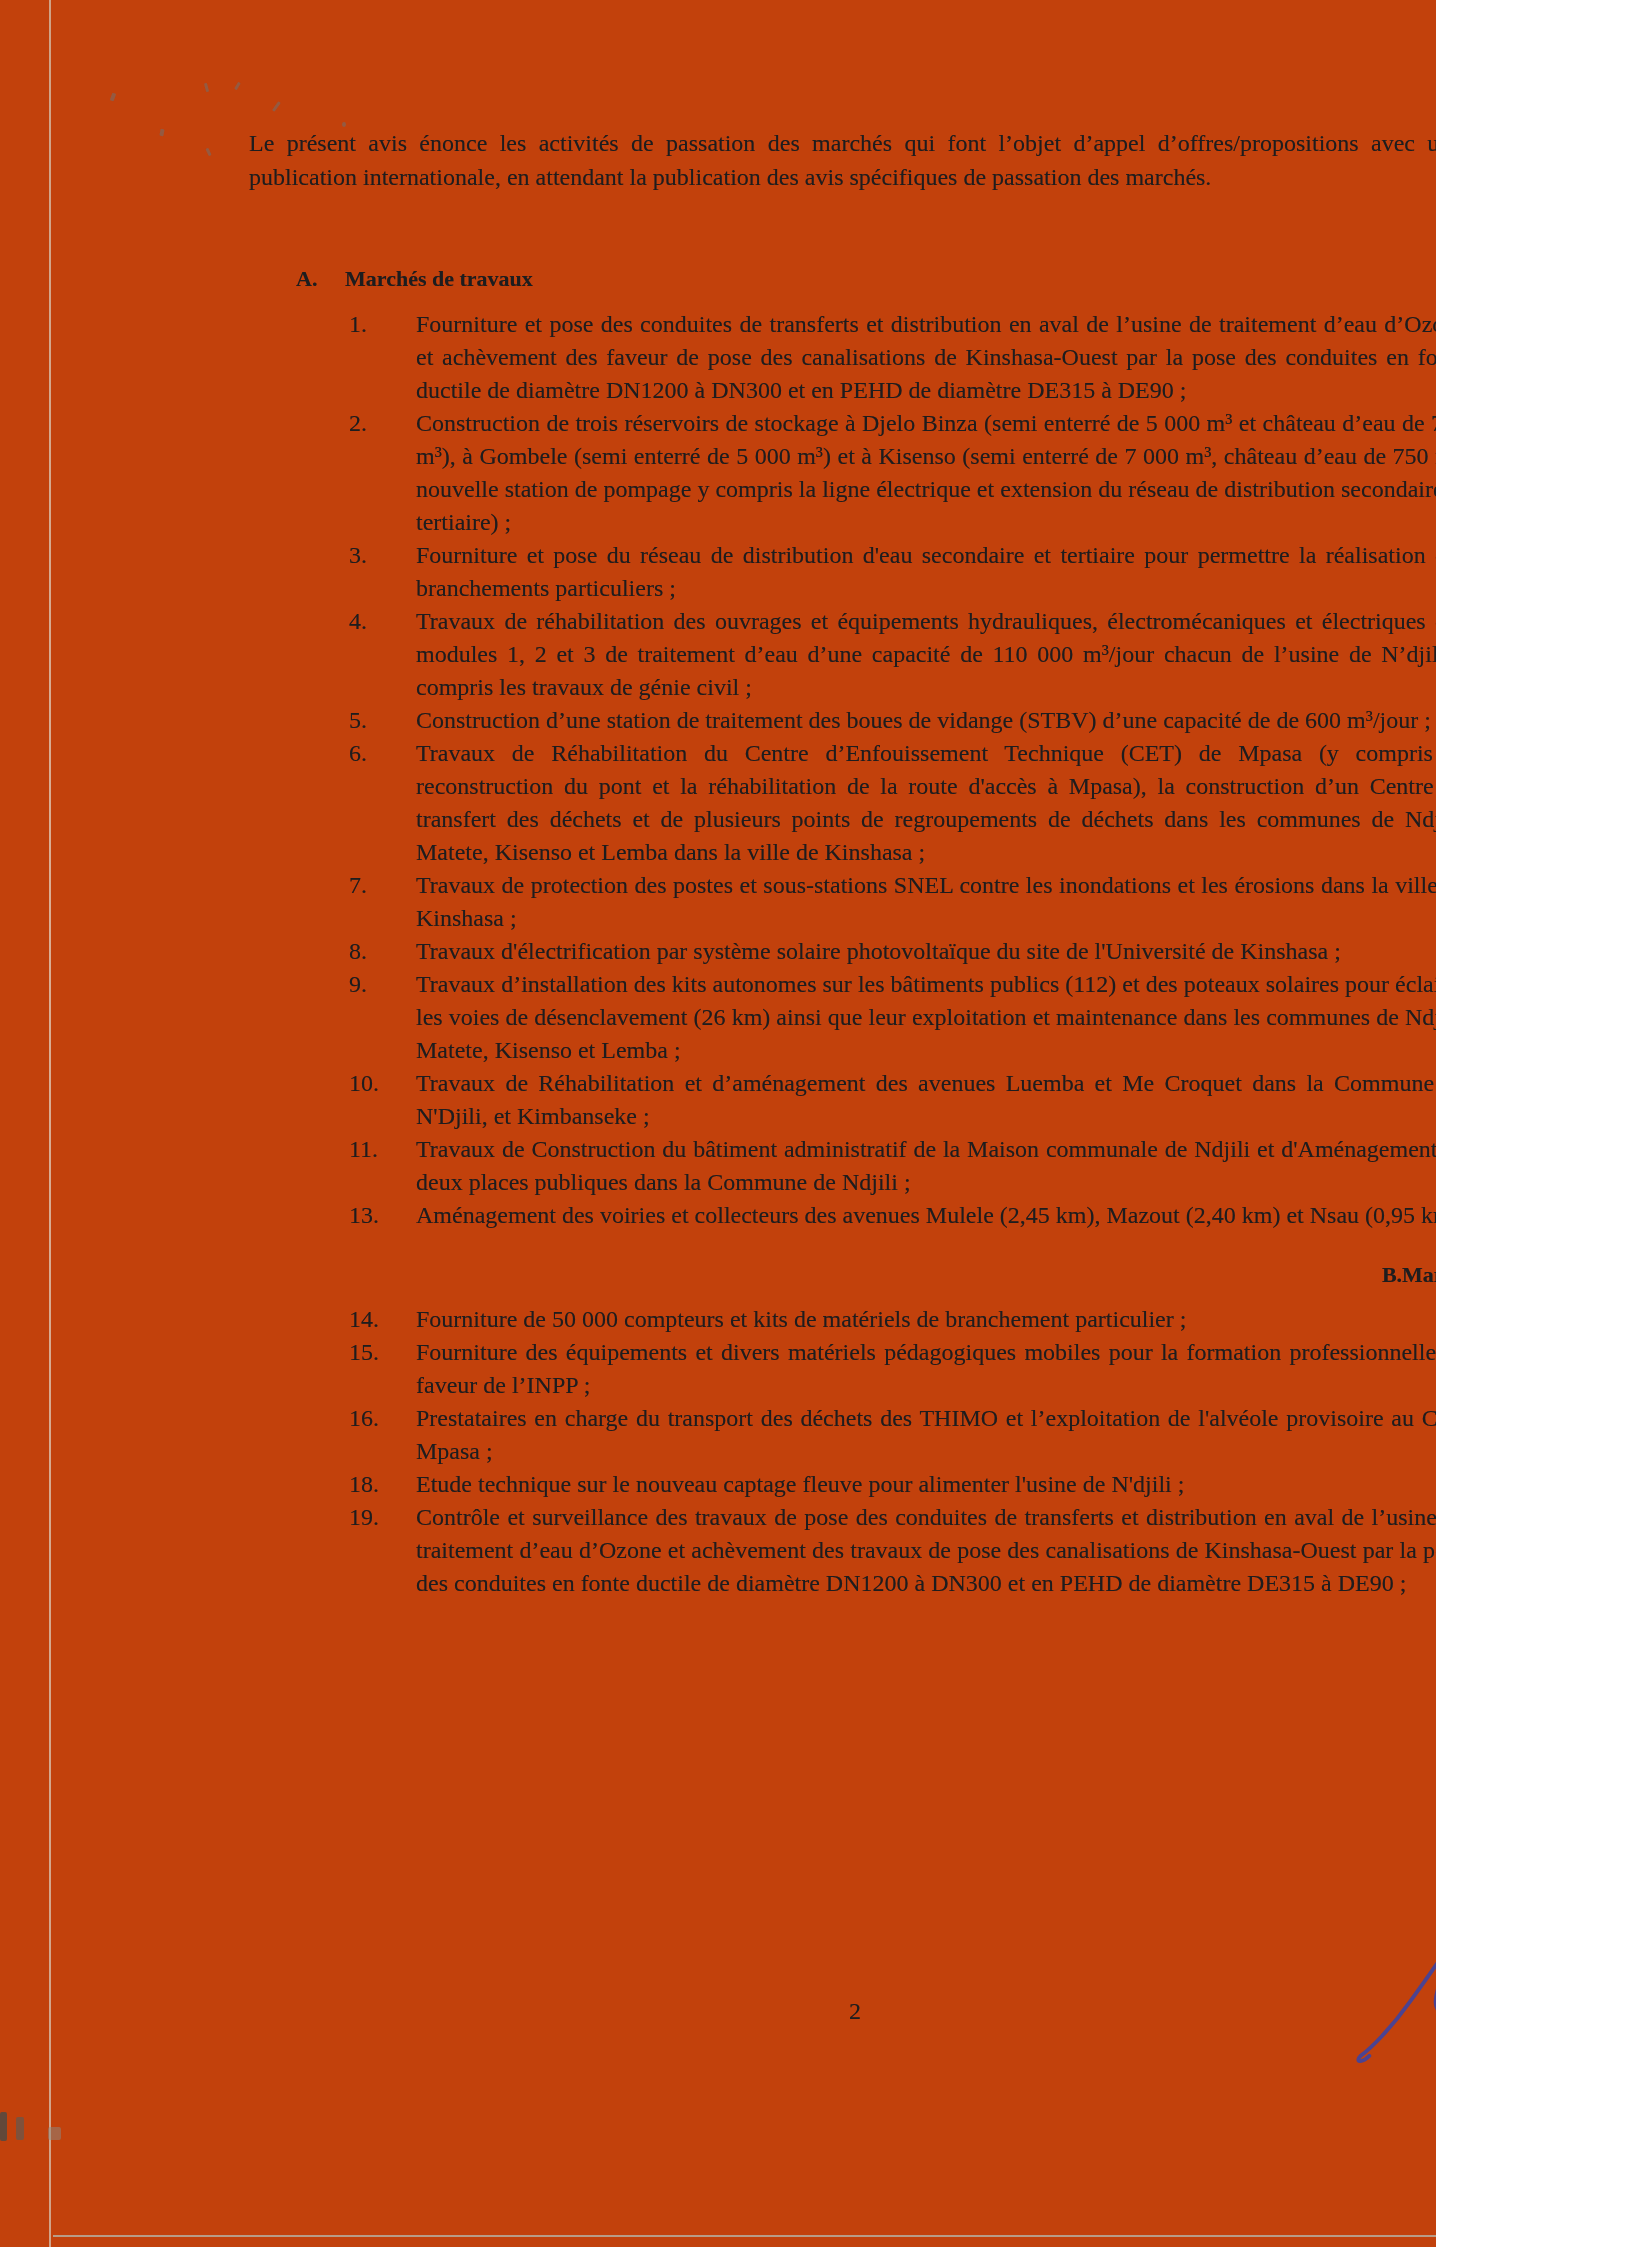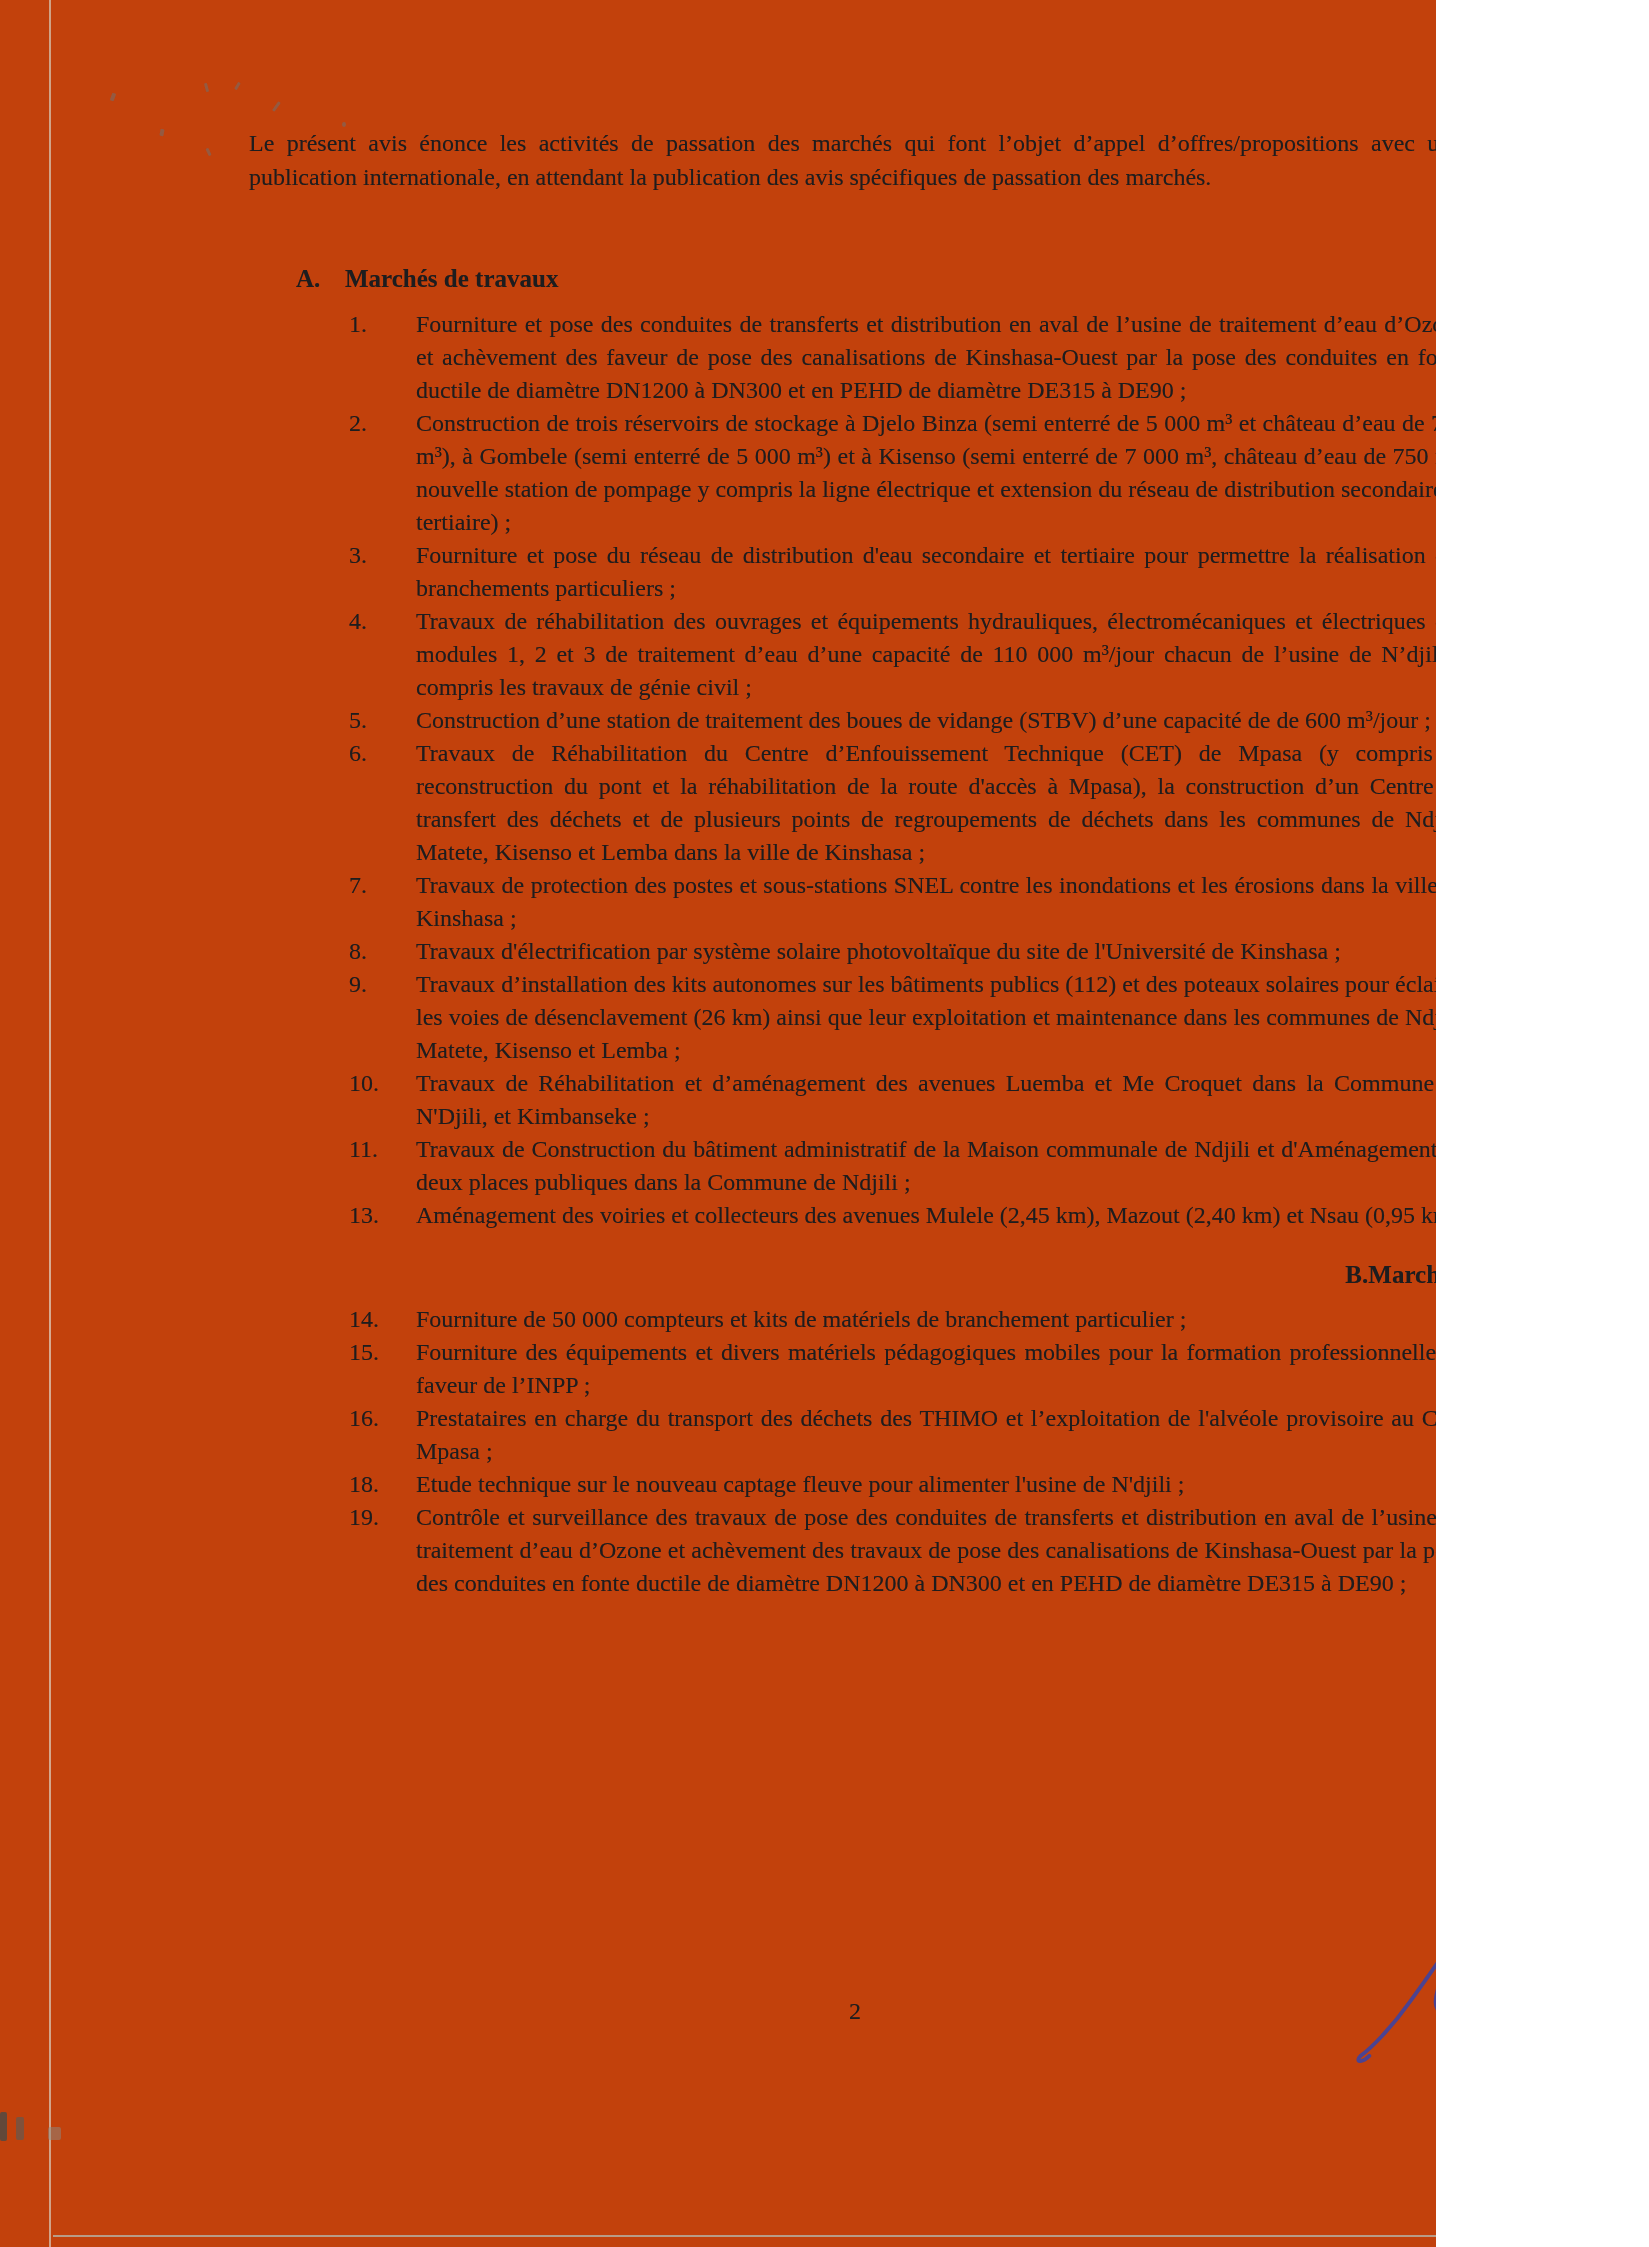--- a/index.html
+++ b/index.html
@@ -31,21 +31,21 @@
   .sp7 { left:342px; top:122px; width:3.9px; height:4.9px;  border-radius:50%; }
 
   
   .intro {
     position:absolute; left:249px; top:126px; width:1213px;
     margin:0; font-size:24px; line-height:34px; text-align:justify;
   }
   .sections { position:absolute; left:0; top:262px; width:1650px; }
   .section-heading {
     margin:0 0 11.6px 296px;
-    font-size:25px; font-weight:bold; line-height:34px;
+    font-size:22px; font-weight:bold; line-height:34px;
   }
   .section + .section .section-heading { margin-top:26px;text-align:right; }
   .sec-label { display:inline-block; width:49px; }
   .items { margin:0 0 0 349px; width:1118px; padding:0; }
   .item { display:flex; font-size:24px; line-height:33px; }
   .item-num { flex:0 0 67px; }
   .item-text { flex:1; text-align:justify; }
 
   .page-number {
     position:absolute; left:849px; top:1995px;

